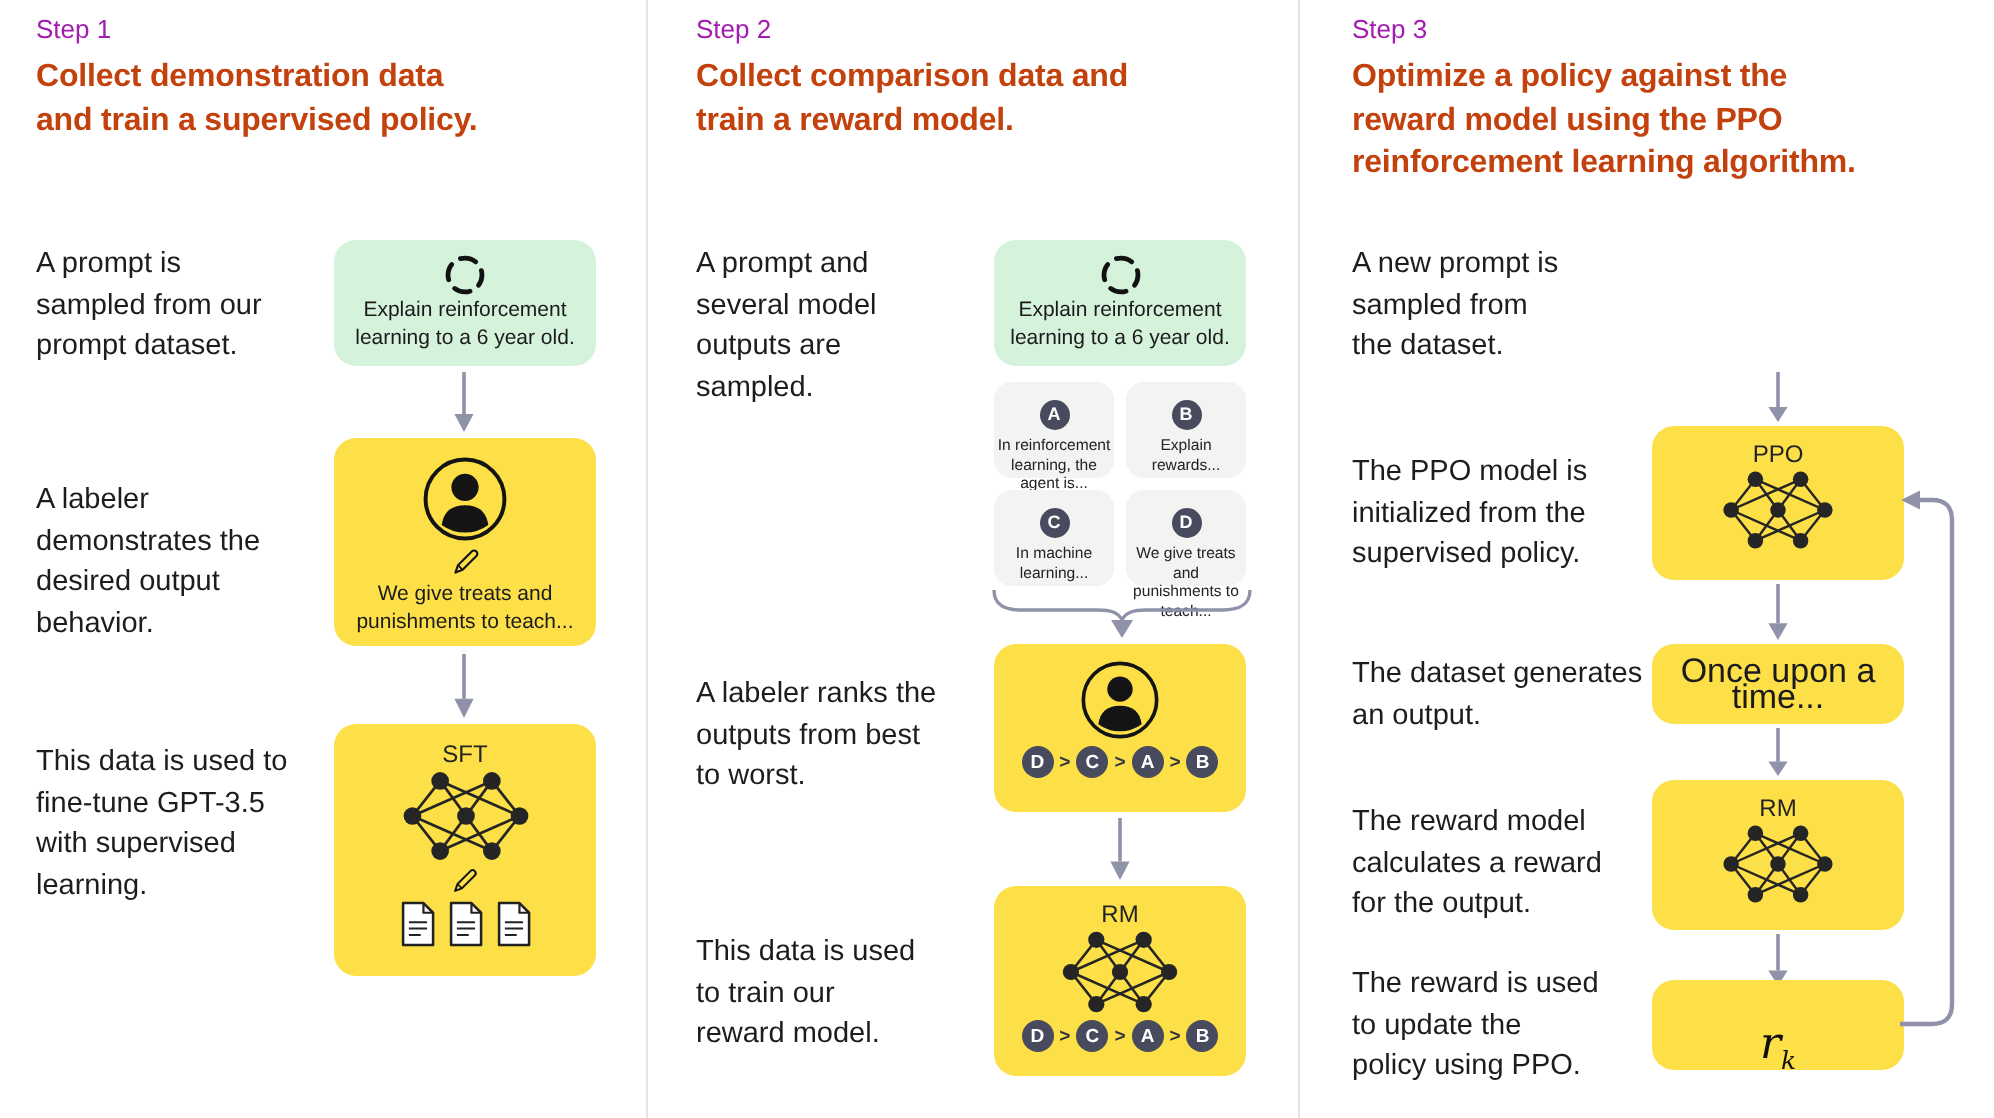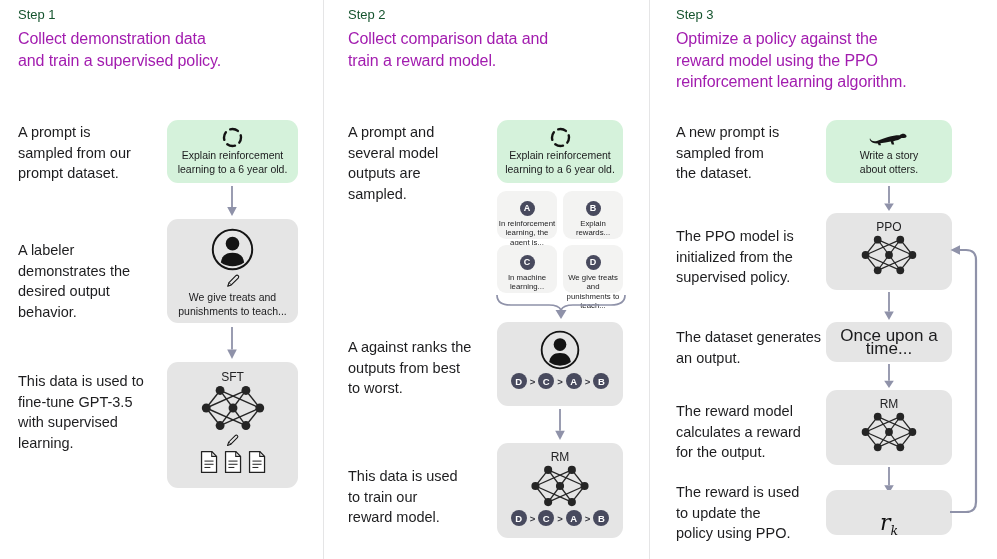--- a/index.html
+++ b/index.html
@@ -1,27 +1,27 @@
 <!DOCTYPE html>
 <html><head>
 <meta charset="utf-8">
 <style>
   html,body{margin:0;padding:0;background:#ffffff;}
   .canvas{position:relative;width:997px;height:559px;background:#ffffff;overflow:hidden;
           font-family:"Liberation Sans",sans-serif;color:#1d1d1f;}
   .abs{position:absolute;}
   .divider{position:absolute;top:0;bottom:0;width:1px;background:#e5e5e6;}
-  .step-label{position:absolute;font-size:13px;color:#14532d;}
-  .title{position:absolute;font-size:16px;font-weight:normal;color:#a21caf;line-height:21.5px;
+  .step-label{position:absolute;font-size:13px;color:#a21caf;}
+  .title{position:absolute;font-size:16px;font-weight:bold;color:#c2410c;line-height:21.5px;
          white-space:pre-line;letter-spacing:-0.1px;}
   .caption{position:absolute;font-size:14.5px;color:#1d1d1f;line-height:20.5px;white-space:pre-line;}
   .box{position:absolute;border-radius:11px;box-sizing:border-box;display:flex;
        flex-direction:column;align-items:center;text-align:center;}
   .box-green{background:#d5f2db;}
-  .box-gray{background:#e5e5e5;}
+  .box-gray{background:#fde047;}
   .box-text{font-size:10.5px;line-height:13.5px;color:#1b1b1d;white-space:pre-line;}
   .box-label{font-size:12px;color:#232325;}
   .answer{position:absolute;border-radius:9px;background:#f3f3f2;text-align:center;
           padding-top:6px;box-sizing:border-box;}
   .badge{display:inline-flex;align-items:center;justify-content:center;width:15px;height:15px;
          border-radius:50%;background:#484a5e;color:#ffffff;font-size:9px;font-weight:bold;}
   .answer-text{font-size:7.8px;line-height:9.6px;color:#232325;white-space:pre-line;margin-top:3px;}
   .rank-row{display:flex;align-items:center;justify-content:center;gap:3px;}
   .rank-row .badge{width:16px;height:16px;font-size:9.5px;}
   .rank-sep{font-size:9.5px;font-weight:bold;color:#33343c;}
@@ -159,21 +159,21 @@
   </div>
 
   <div class="step-label" style="left:348px;top:7px">Step 2</div>
   <div class="title" style="left:348px;top:28px;width:290px">Collect comparison data and
 train a reward model.</div>
 
   <div class="caption" style="left:348px;top:122px;width:150px">A prompt and
 several model
 outputs are
 sampled.</div>
-  <div class="caption" style="left:348px;top:337px;width:150px">A against ranks the
+  <div class="caption" style="left:348px;top:337px;width:150px">A labeler ranks the
 outputs from best
 to worst.</div>
   <div class="caption" style="left:348px;top:466px;width:150px">This data is used
 to train our
 reward model.</div>
 
   <div class="box box-green" style="left:497px;top:120px;width:126px;height:63px;padding-top:6px">
     <svg width="23" height="23" viewBox="0 0 26 26">
         <use href="#ic-cycle"></use>
       </svg>
@@ -256,27 +256,20 @@
 supervised policy.</div>
   <div class="caption" style="left:676px;top:327px;width:160px">The dataset generates
 an output.</div>
   <div class="caption" style="left:676px;top:401px;width:155px">The reward model
 calculates a reward
 for the output.</div>
   <div class="caption" style="left:676px;top:482px;width:155px">The reward is used
 to update the
 policy using PPO.</div>
 
-  <div class="box box-green" style="left:826px;top:120px;width:126px;height:63px;padding-top:8px">
-    <svg width="42" height="19" viewBox="0 0 48 22">
-        <use href="#ic-otter"></use>
-      </svg>
-    <div class="box-text" style="margin-top:2px">Write a story
-about otters.</div>
-  </div>
 
   <svg class="abs" style="left:883px;top:186px" width="12" height="25" viewBox="0 0 12 30" preserveAspectRatio="none">
       <use href="#ic-arrow-v"></use>
     </svg>
 
   <div class="box box-gray" style="left:826px;top:213px;width:126px;height:77px;padding-top:7px">
     <div class="box-label">PPO</div>
     <svg width="58" height="42" viewBox="0 0 70 52">
         <use href="#ic-nn"></use>
       </svg>

